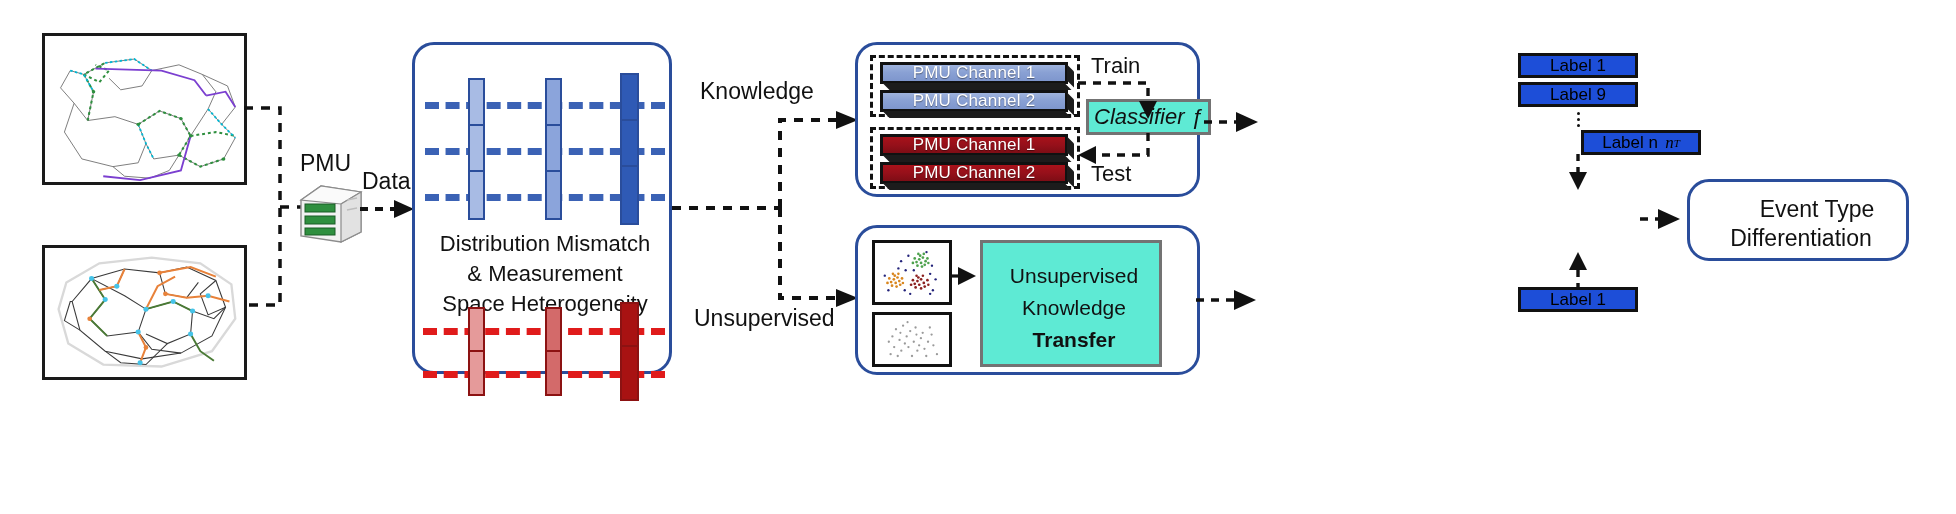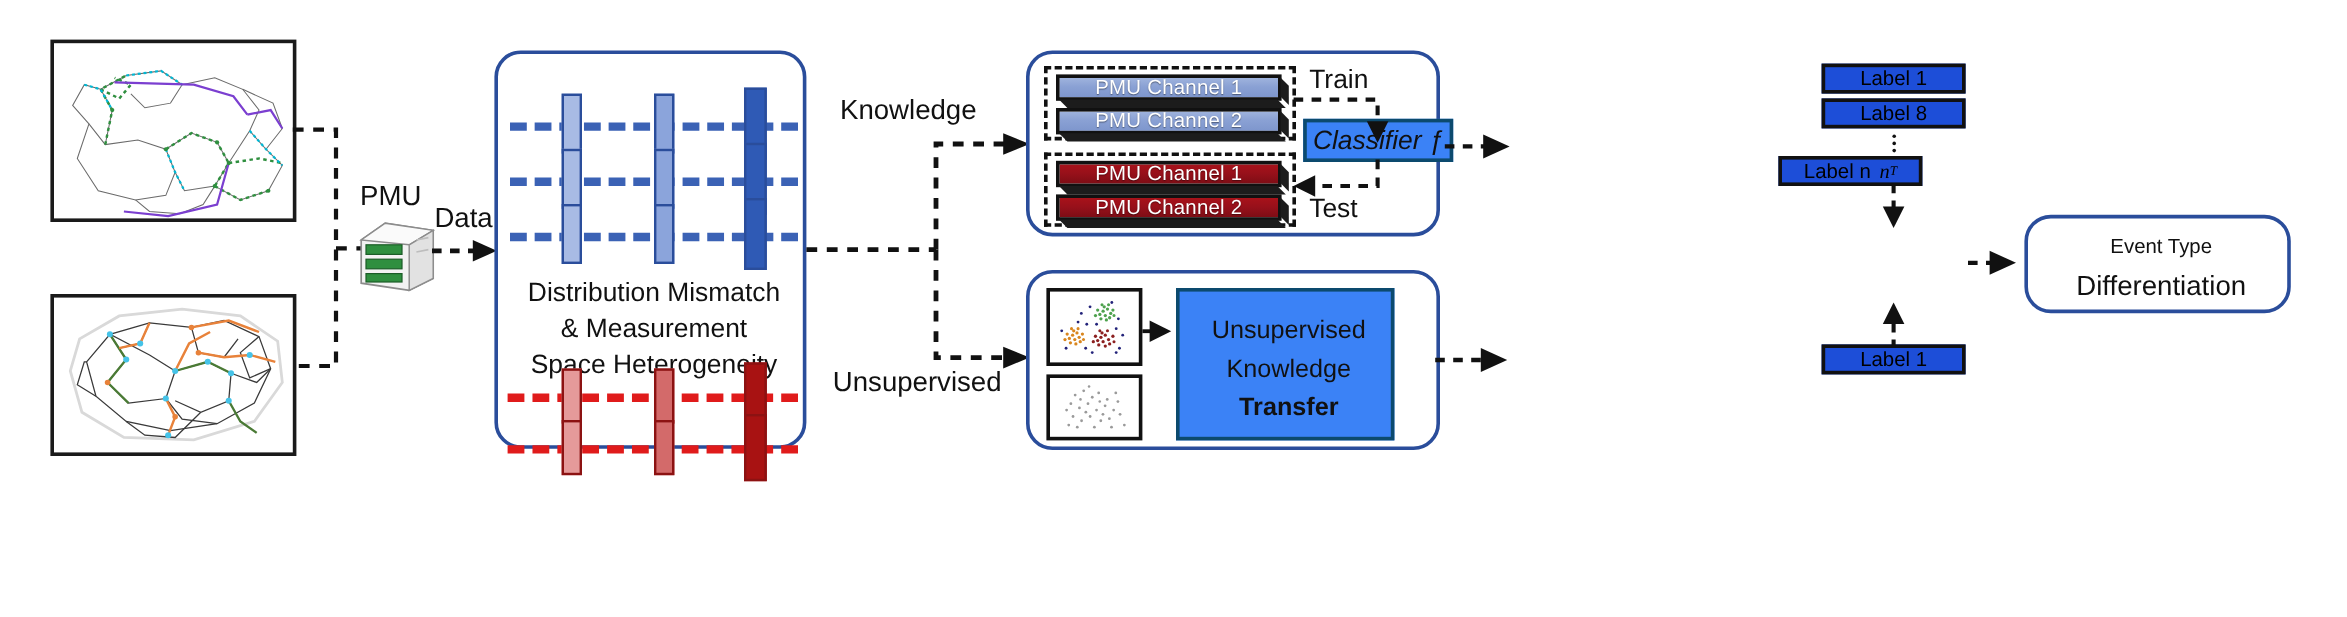--- a/index.html
+++ b/index.html
@@ -30,22 +30,22 @@
   .net-svg { display: block; width: 100%; height: 100%; }
 
   
   .blue-box {
     border: 3px solid #2a4d9b;
     border-radius: 22px;
     background: #ffffff;
     box-sizing: border-box;
   }
   .plain-box {
-    border: 3px solid #0c4a6e;
-    background: #3b82f6;
+    border: 3px solid #737373;
+    background: #5eead4;
     box-sizing: border-box;
   }
   .dashed-group {
     border: 3px dashed #111111;
     box-sizing: border-box;
     background: transparent;
   }
 
   
   .lbl {
@@ -347,27 +347,27 @@
       <polygon points="22,13 22,31 4,22" fill="#111"></polygon>
     </svg>
   </div>
 
   <svg class="edge" style="left:1204px; top:110px; width:100px; height:24px;">
     <line x1="0" y1="12" x2="36" y2="12" stroke="#111" stroke-width="3.6" stroke-dasharray="8 7"></line>
     <polygon points="32,2 54,12 32,22" fill="#111"></polygon>
   </svg>
 
   <div class="abs label-box" style="left:1518px; top:53px; width:120px; height:25px;">Label 1</div>
-  <div class="abs label-box" style="left:1518px; top:82px; width:120px; height:25px;">Label 8</div>
+  <div class="abs label-box" style="left:1518px; top:82px; width:120px; height:25px;">Label 9</div>
   <div class="abs dots-v" style="left:1518px; top:110px; width:120px; height:18px;">
     <i></i>
       <i></i>
       <i></i>
   </div>
-  <div class="abs label-box" style="left:1482px; top:130px; width:120px; height:25px;">
+  <div class="abs label-box" style="left:1581px; top:130px; width:120px; height:25px;">
     <span>Label n</span>
       <span style="font-style:italic; font-family:'Liberation Serif', serif; padding-left:3px;">&nbsp;n</span>
       <sup style="font-style:italic; font-family:'Liberation Serif', serif; font-size:11px;">T</sup>
   </div>
 
   <svg class="edge" style="left:1566px; top:154px; width:24px; height:40px;">
     <line x1="12" y1="0" x2="12" y2="22" stroke="#111" stroke-width="3.4" stroke-dasharray="7 6"></line>
     <polygon points="3,18 21,18 12,36" fill="#111"></polygon>
   </svg>
 
@@ -513,17 +513,17 @@
     <polygon points="3,24 21,24 12,6" fill="#111"></polygon>
   </svg>
 
 
   <svg class="edge" style="left:1640px; top:207px; width:60px; height:24px;">
     <line x1="0" y1="12" x2="22" y2="12" stroke="#111" stroke-width="3.6" stroke-dasharray="8 7"></line>
     <polygon points="18,2 40,12 18,22" fill="#111"></polygon>
   </svg>
 
   <div class="abs blue-box" style="left:1687px; top:179px; width:222px; height:82px;">
-    <div class="lbl center-text" style="position:absolute; left:0; top:13px; width:222px; font-size:17px;">Event Type</div>
+    <div class="lbl center-text" style="position:absolute; left:16px; top:13px; width:222px; font-size:23px;">Event Type</div>
     <div class="lbl center-text" style="position:absolute; left:0; top:42px; width:222px; font-size:23px;">Differentiation</div>
   </div>
 
 </div>
 
 </body></html>

